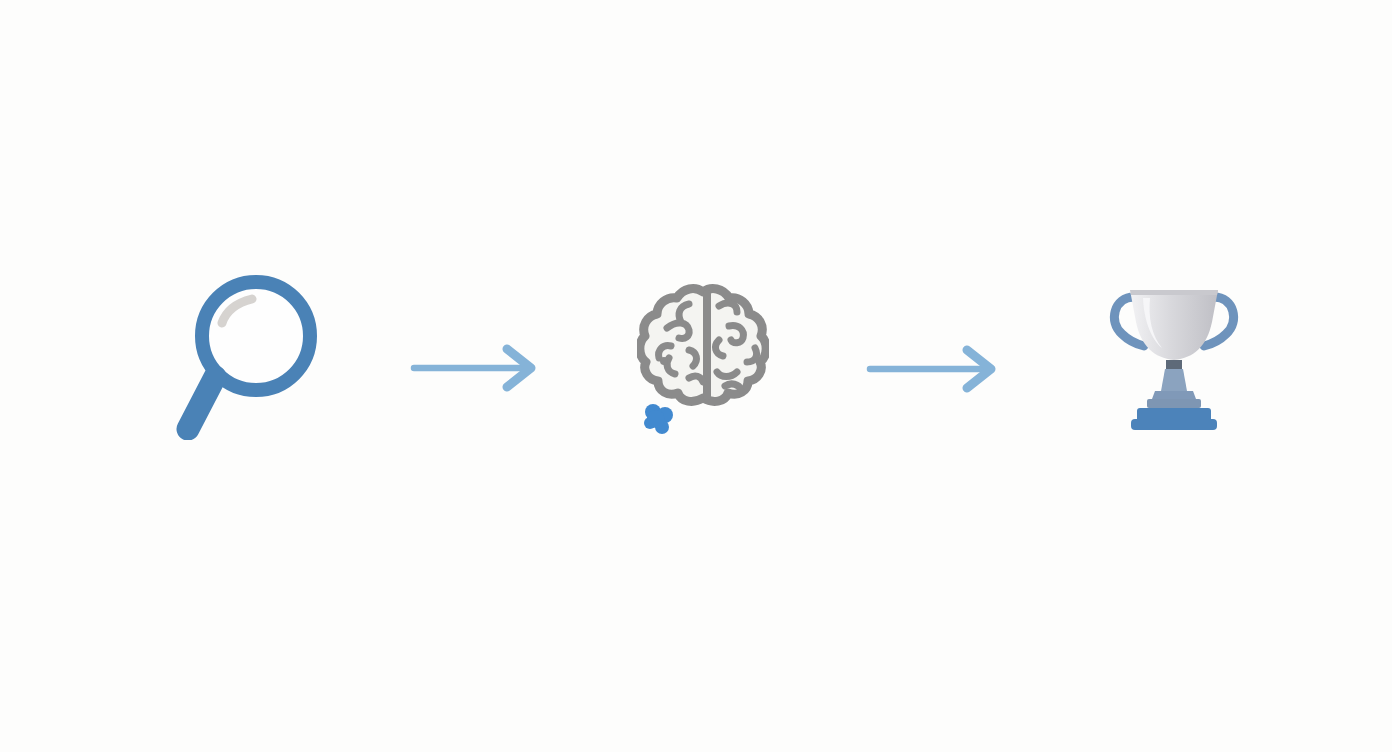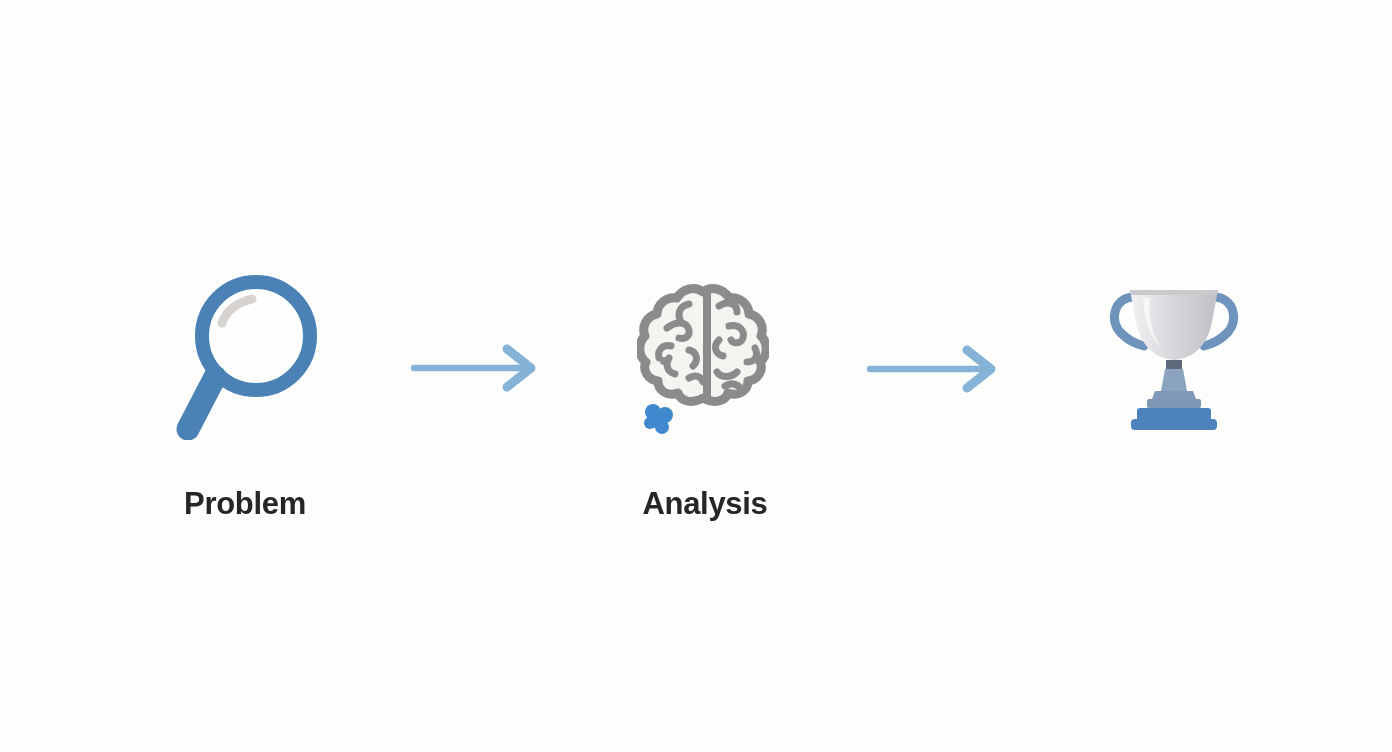--- a/index.html
+++ b/index.html
@@ -133,18 +133,16 @@
 
       <path d="M59,81 H77 L81,103 H55 Z" fill="#8ba3bf"></path>
       <path d="M49,103 H87 L90,111 H46 Z" fill="#8099b8"></path>
 
       <rect x="41" y="111" width="54" height="9" rx="2" fill="#7e96b3"></rect>
       <rect x="31" y="120" width="74" height="14" rx="3" fill="#4c83ba"></rect>
       <rect x="25" y="131" width="86" height="11" rx="4" fill="#4c83ba"></rect>
     </svg>
   </div>
 
-  <div class="step-label" style="left:75px;">Problem</div>
 
-  <div class="step-label" style="left:535px;">Analysis</div>
 
 
 </div>
 
 </body></html>

